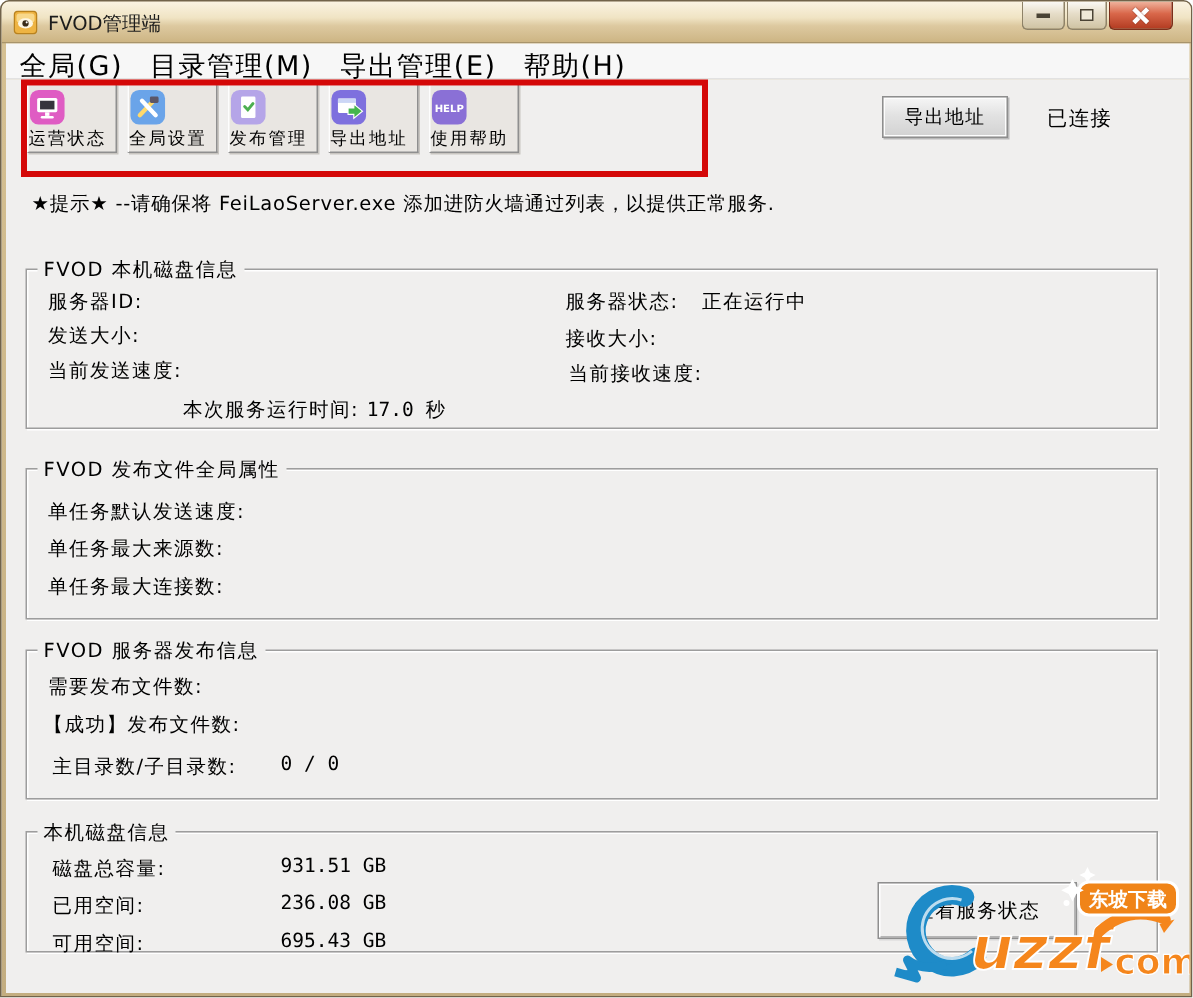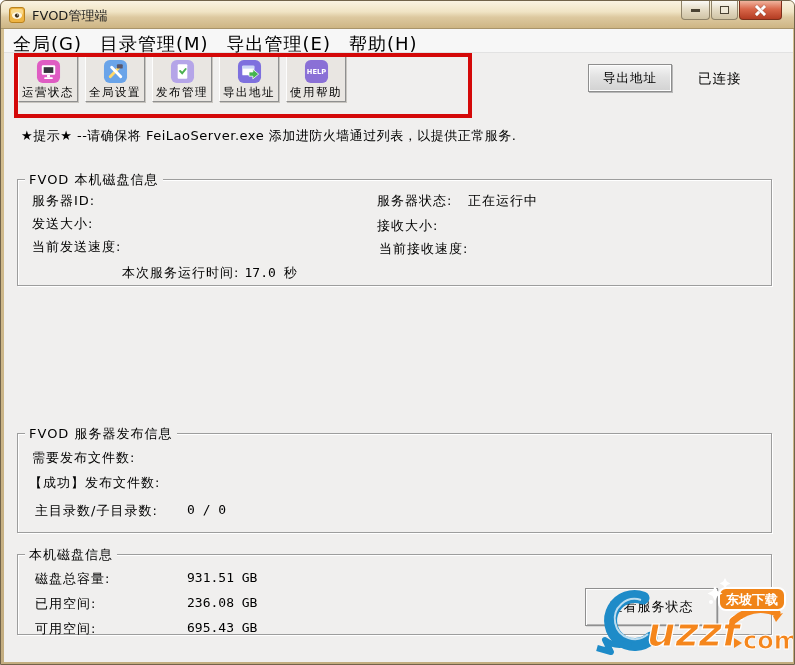--- a/index.html
+++ b/index.html
@@ -58,21 +58,21 @@
   .red-box {
     position:absolute; left:10px; top:0px; width:458px; height:65px;
     border:4px solid #d40808; pointer-events:none; z-index:5;
   }
   
   .toolbar { position:absolute; left:14px; top:3px; display:flex; gap:7px; }
   .tool-btn {
     width:60px; height:46px; background:#e9e6e2;
     border:1px solid; border-color:#fdfdfd #8f8f8f #8f8f8f #fdfdfd;
     box-shadow:1px 1px 0 #c8c5c0;
-    display:flex; flex-direction:column; align-items:center; justify-content:center;
+    display:flex; flex-direction:column; align-items:flex-start; justify-content:center;
     cursor:pointer;
   }
   .tool-btn svg { width:25px; height:25px; }
   .tool-label { font-size:11.5px; letter-spacing:1.5px; margin-top:1px; white-space:nowrap; }
   .stop-btn {
     position:absolute; left:584px; top:11px; width:84px; height:28px;
     background:linear-gradient(#f6f6f6,#e2e2e2 45%,#d2d2d2);
     border:1px solid #8e8e8e; box-shadow:1px 1px 0 #b9b9b9, inset 0 0 0 1px #fdfdfd;
     font-size:12.5px; letter-spacing:1px; font-family:inherit; cursor:pointer;
   }
@@ -201,20 +201,26 @@
       <span class="fld" style="left:14px; top:35px;">发送大小:</span>
       <span class="fld" style="left:359px; top:37px;">接收大小:</span>
       <span class="fld" style="left:14px; top:58px;">当前发送速度:</span>
       <span class="fld" style="left:361px; top:60px;">当前接收速度:</span>
       <span class="fld" style="left:104px; top:84px;">
         <span>本次服务运行时间:</span>
         <span class="val">17.0 秒</span>
       </span>
     </div>
 
+    <div class="groupbox gb2">
+      <span class="gb-legend">FVOD 发布文件全局属性</span>
+      <span class="fld" style="left:14px; top:19px;">单任务默认发送速度:</span>
+      <span class="fld" style="left:14px; top:44px;">单任务最大来源数:</span>
+      <span class="fld" style="left:14px; top:69px;">单任务最大连接数:</span>
+    </div>
 
     <div class="groupbox gb3">
       <span class="gb-legend">FVOD 服务器发布信息</span>
       <span class="fld" style="left:14px; top:15px;">需要发布文件数:</span>
       <span class="fld" style="left:11px; top:40px;">【成功】发布文件数:</span>
       <span class="fld" style="left:17px; top:68px;">主目录数/子目录数:</span>
       <span class="fld val" style="left:169px; top:68px;">0 / 0</span>
     </div>
 
     <div class="groupbox gb4">

